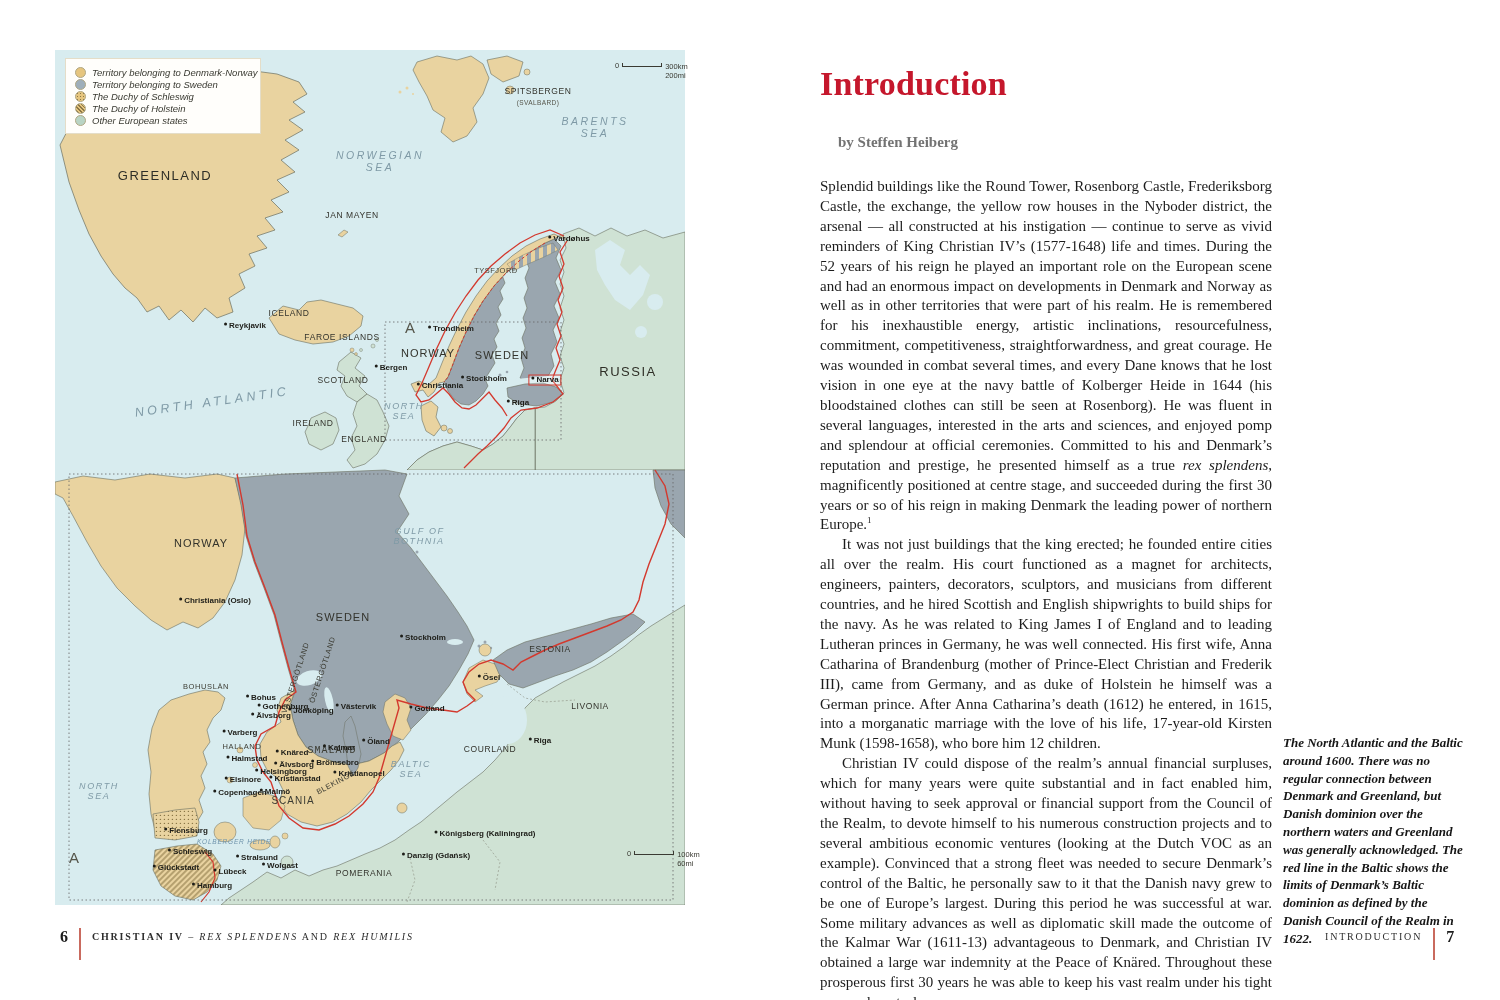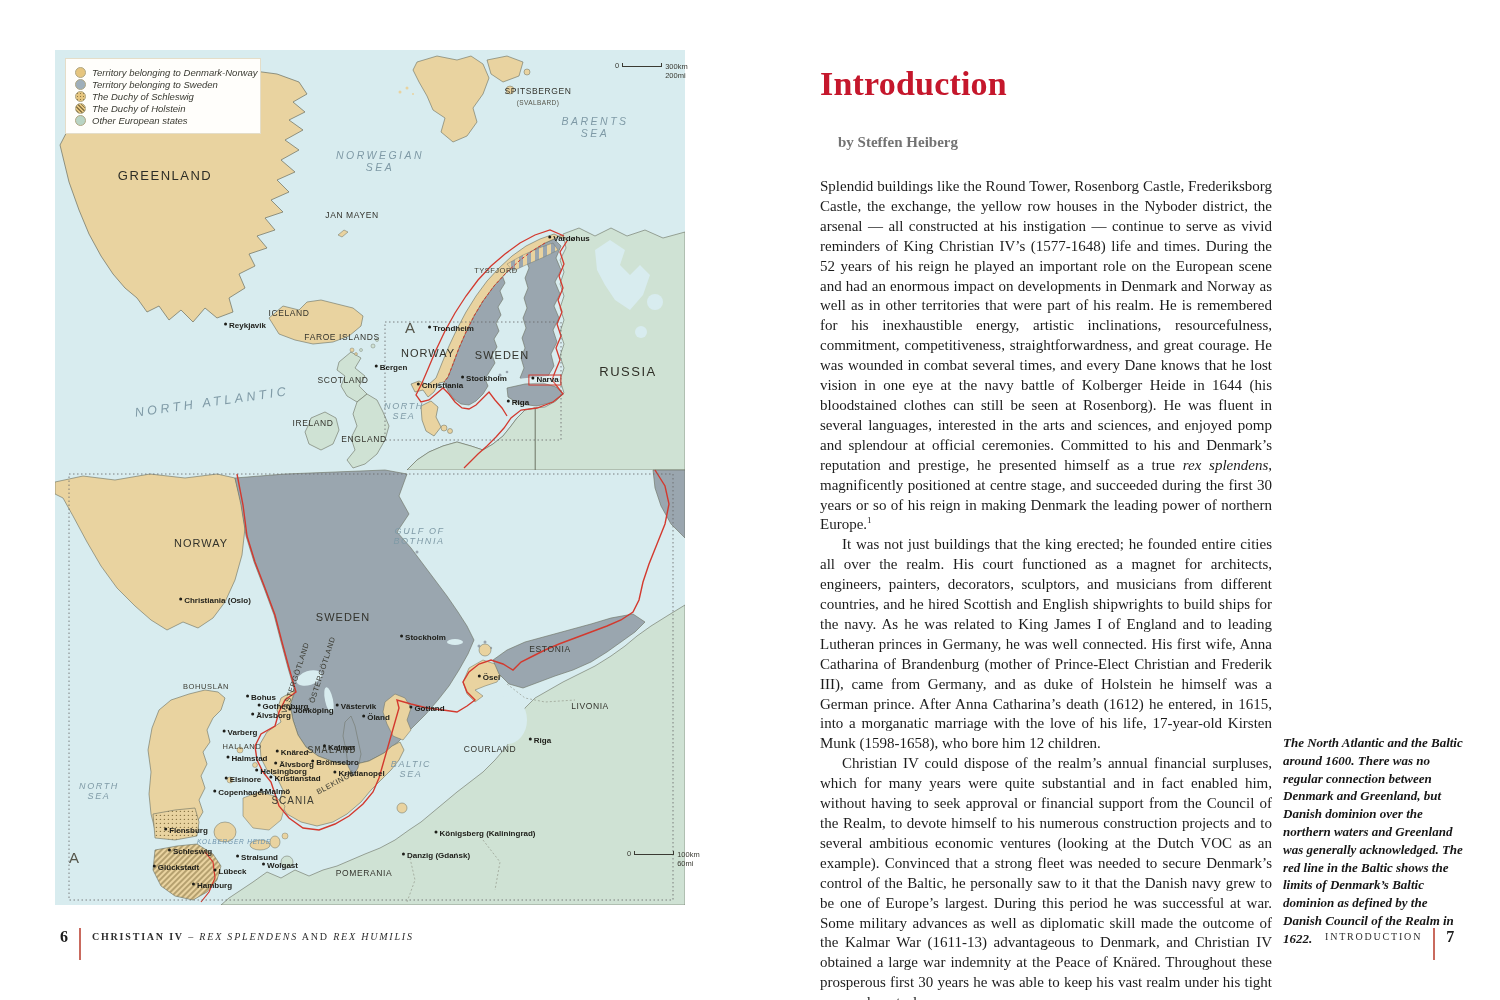--- a/index.html
+++ b/index.html
@@ -256,21 +256,21 @@
       <span class="lbl city" style="left: 485px; top: 691px; transform: translate(-50%, -50%);">Riga</span>
       <span class="lbl region-sm" style="left: 435px; top: 700px; transform: translate(-50%, -50%);">COURLAND</span>
       <span class="lbl sea-sm" style="left: 356px; top: 719px; transform: translate(-50%, -50%);">BALTIC
 SEA</span>
       <span class="lbl prov" style="left: 151px; top: 637px; transform: translate(-50%, -50%);">BOHUSLÄN</span>
       <span class="lbl city" style="left: 206px; top: 648px; transform: translate(-50%, -50%);">Bohus</span>
       <span class="lbl city" style="left: 228px; top: 657px; transform: translate(-50%, -50%);">Gothenburg</span>
       <span class="lbl city" style="left: 216px; top: 666px; transform: translate(-50%, -50%);">Älvsborg</span>
       <span class="lbl city" style="left: 256px; top: 661px; transform: translate(-50%, -50%);">Jönköping</span>
       <span class="lbl city" style="left: 301px; top: 657px; transform: translate(-50%, -50%);">Västervik</span>
-      <span class="lbl city" style="left: 313px; top: 668px; transform: translate(-50%, -50%); padding-left: 16px;">Öland</span>
+      <span class="lbl city" style="left: 313px; top: 692px; transform: translate(-50%, -50%); padding-left: 16px;">Öland</span>
       <span class="lbl prov-lg" style="left: 277px; top: 701px; transform: translate(-50%, -50%); font-family: Liberation Mono, monospace;">SMÅLAND</span>
       <span class="lbl city" style="left: 185px; top: 683px; transform: translate(-50%, -50%);">Varberg</span>
       <span class="lbl prov" style="left: 187px; top: 697px; transform: translate(-50%, -50%);">HALLAND</span>
       <span class="lbl city" style="left: 237px; top: 703px; transform: translate(-50%, -50%);">Knäred</span>
       <span class="lbl city" style="left: 284px; top: 698px; transform: translate(-50%, -50%);">Kalmar</span>
       <span class="lbl city" style="left: 192px; top: 709px; transform: translate(-50%, -50%);">Halmstad</span>
       <span class="lbl city" style="left: 239px; top: 715px; transform: translate(-50%, -50%);">Älvsborg</span>
       <span class="lbl city" style="left: 280px; top: 713px; transform: translate(-50%, -50%);">Brömsebro</span>
       <span class="lbl city" style="left: 226px; top: 722px; transform: translate(-50%, -50%);">Helsingborg</span>
       <span class="lbl city" style="left: 304px; top: 724px; transform: translate(-50%, -50%);">Kristianopel</span>

